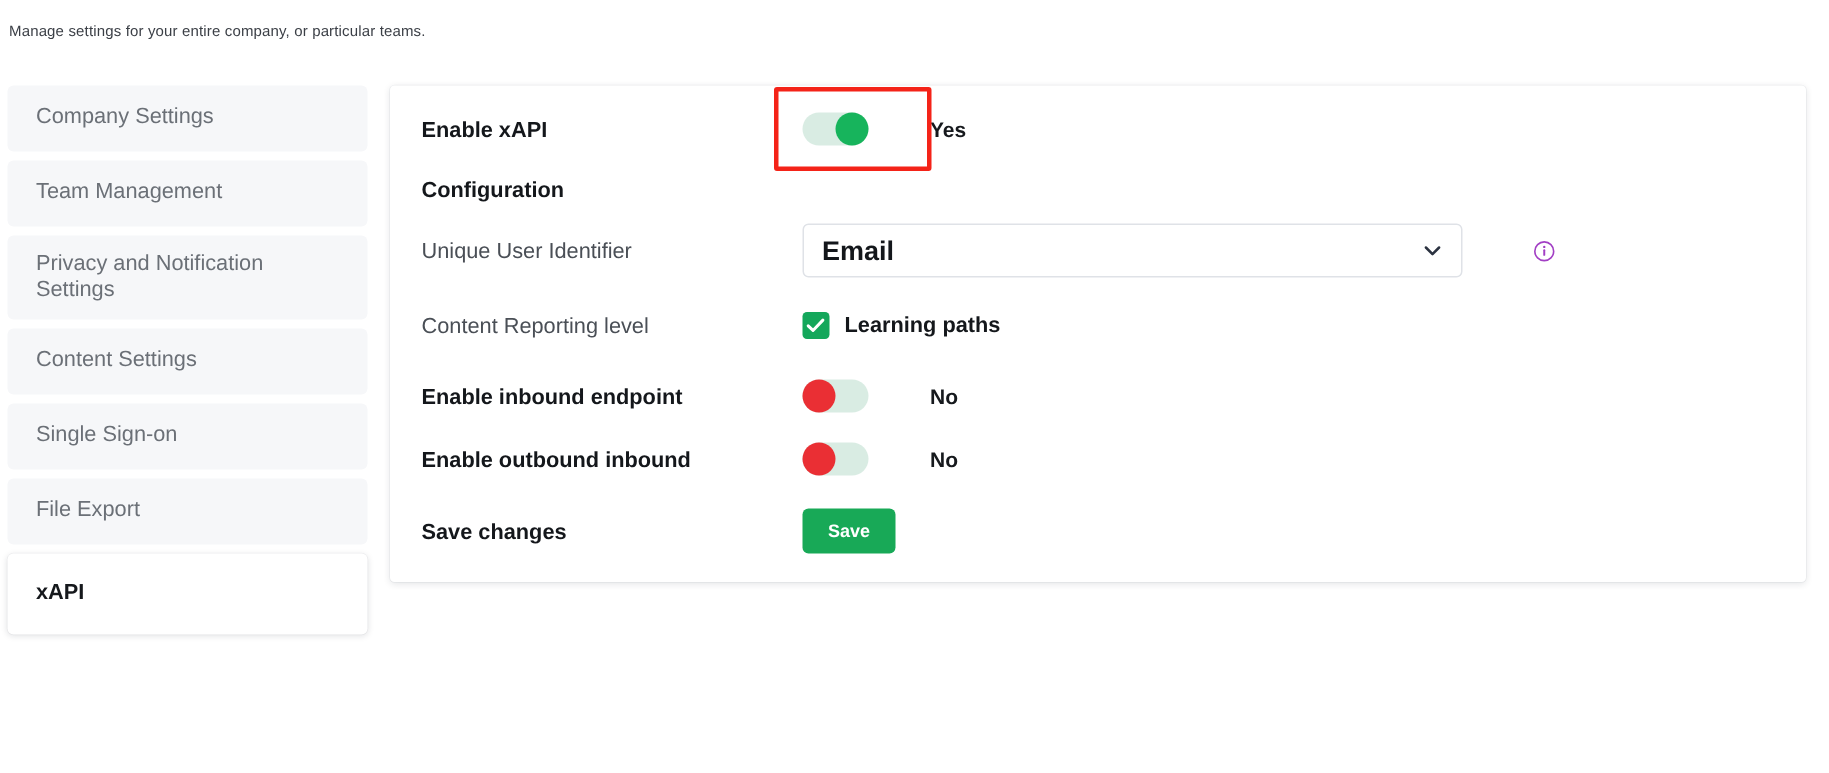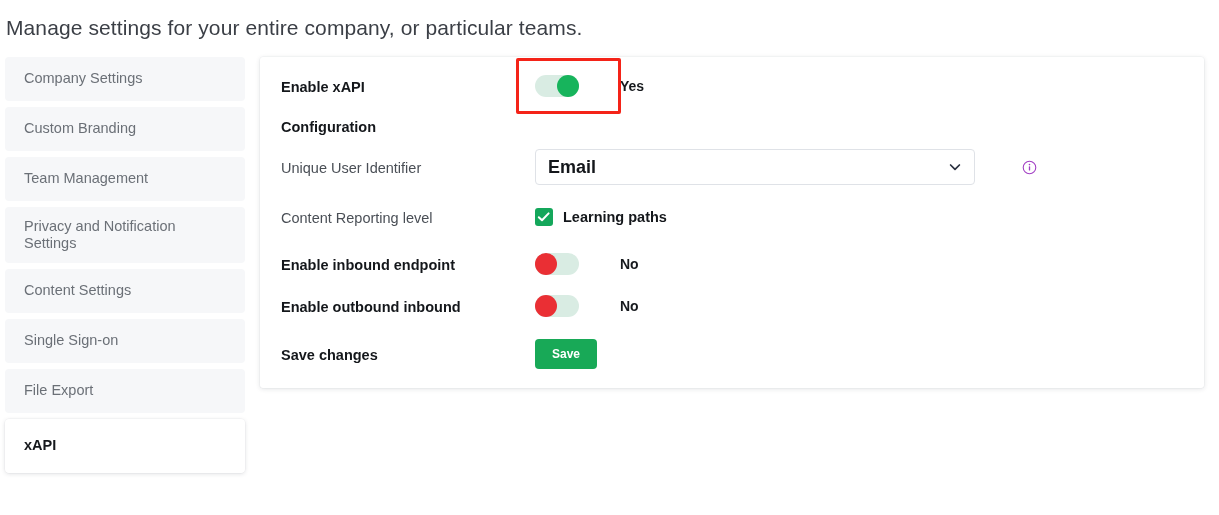--- a/index.html
+++ b/index.html
@@ -9,21 +9,21 @@
     background: #ffffff;
     font-family: "Liberation Sans", sans-serif;
     overflow: hidden;
   }
   .page { position: relative; width: 1219px; height: 515px; background: #ffffff; }
 
   
   .page-subtitle {
     position: absolute;
     left: 6px; top: 16px;
-    font-size: 21px;
+    font-size: 10px;
     color: #3b3f46;
     letter-spacing: .1px;
     white-space: nowrap;
   }
 
   
   .sidebar {
     position: absolute;
     left: 5px; top: 57px;
     width: 240px;
@@ -177,23 +177,20 @@
 <div class="page">
 
   <div class="page-subtitle">Manage settings for your entire company, or particular teams.</div>
 
   <nav class="sidebar">
 
     <div class="nav-item h44">
       <span class="nav-label">Company Settings</span>
     </div>
 
-    <div class="nav-item h44">
-      <span class="nav-label">Custom Branding</span>
-    </div>
 
     <div class="nav-item h44">
       <span class="nav-label">Team Management</span>
     </div>
 
     <div class="nav-item h56">
       <span class="nav-label" style="max-width:190px; display:inline-block;">Privacy and Notification Settings</span>
     </div>
 
     <div class="nav-item h44">

